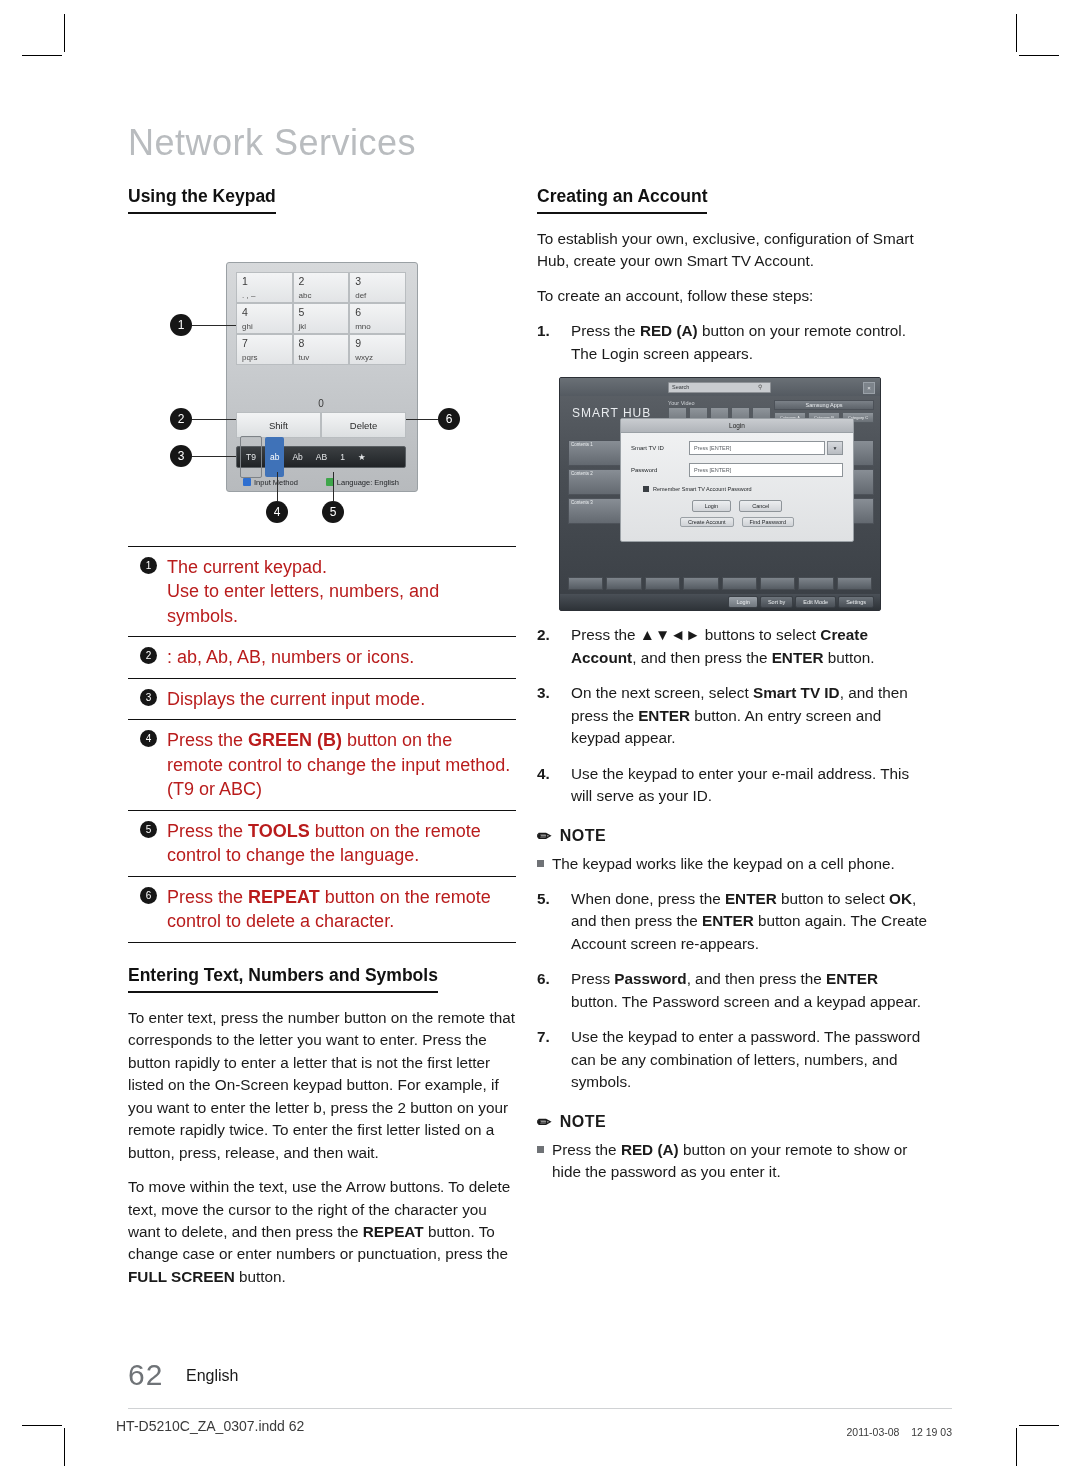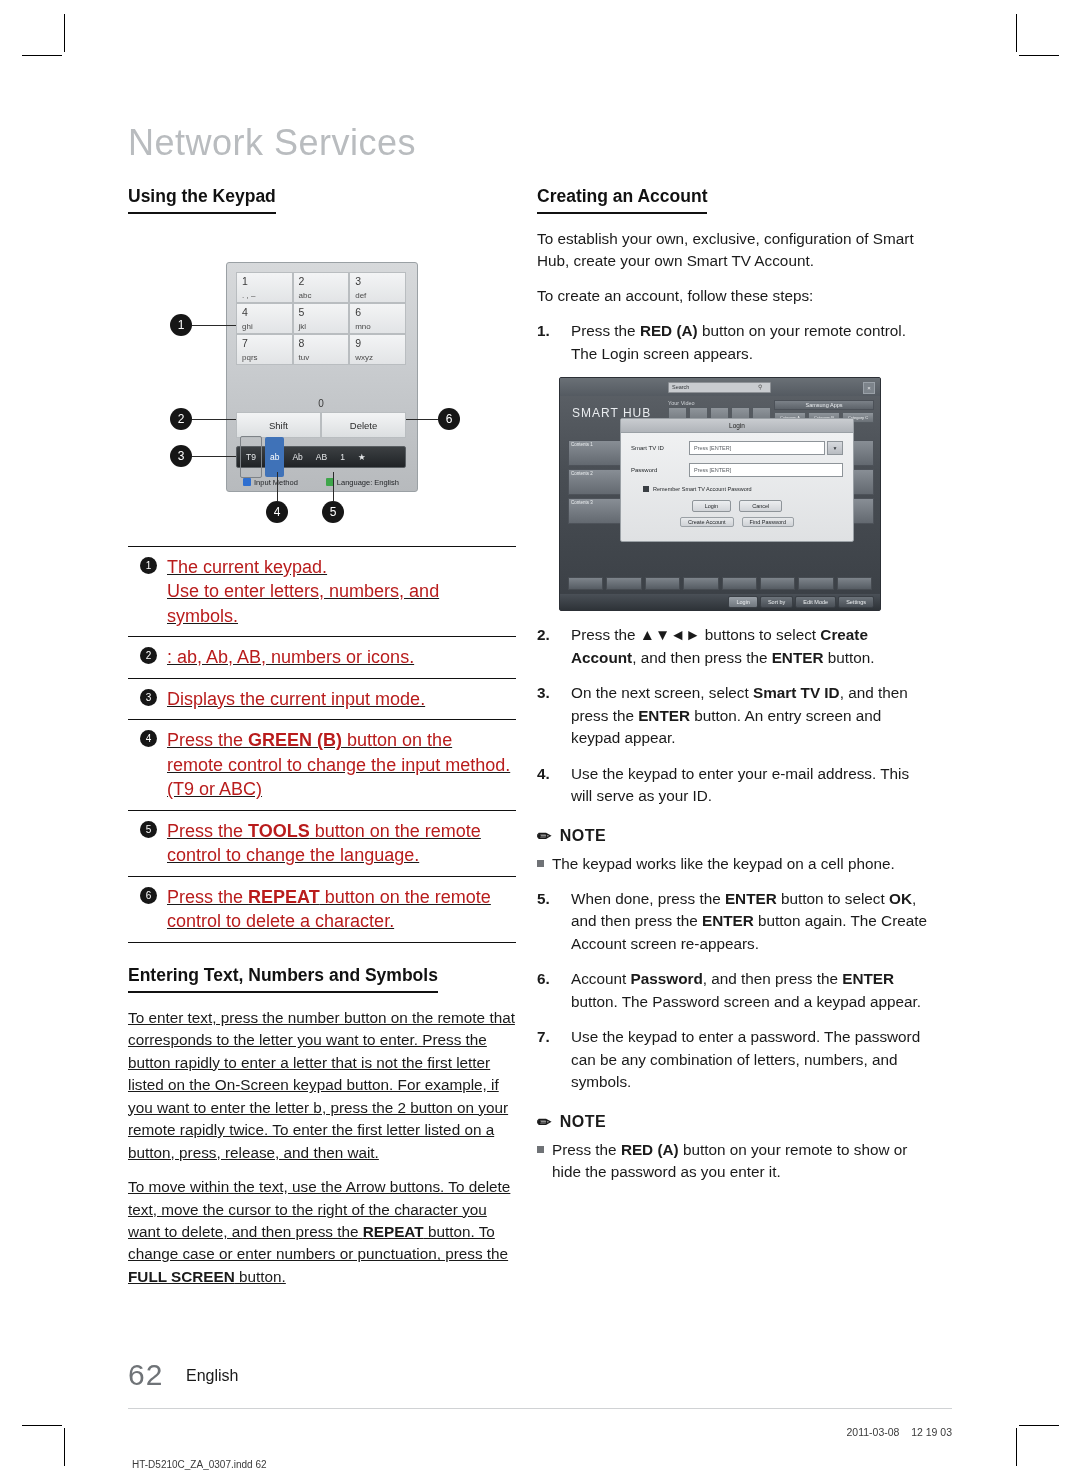--- a/index.html
+++ b/index.html
@@ -18,21 +18,21 @@
   .crop.v{width:1px;}
   .crop.h{height:1px;}
 
   .chapter-title{
     position:absolute;left:128px;top:122px;
     font-size:36px;font-weight:300;color:#b9bcbf;
     letter-spacing:0.5px;
     font-family:"Liberation Sans", sans-serif;
   }
 
-  .col-left{position:absolute;left:128px;top:186px;width:388px;text-decoration:underline;}
+  .col-left{position:absolute;left:128px;top:186px;width:388px;}
   .col-right{position:absolute;left:537px;top:186px;width:390px;}
 
   h2.section{
     font-size:17.5px;font-weight:bold;color:#111;
     margin:0 0 4px 0;padding:0 0 5px 0;
     display:inline-block;
     border-bottom:2px solid #111;
   }
   .para{
     font-size:15.3px;line-height:1.47;color:#1a1a1a;
@@ -236,21 +236,21 @@
 
   
   .pagenum{
     position:absolute;left:128px;top:1358px;
     font-size:30px;font-weight:300;color:#6f7377;letter-spacing:1px;
   }
   .pagelang{
     position:absolute;left:186px;top:1367px;font-size:16px;color:#1a1a1a;
   }
   .footer-rule{position:absolute;left:128px;top:1408px;width:824px;height:1px;background:#d0d2d4;}
-  .footer-left{position:absolute;left:132px;top:1418px;font-size:10px;color:#3a3a3a;margin-top:41px;}
+  .footer-left{position:absolute;left:116px;top:1418px;font-size:14px;color:#3a3a3a;}
   .footer-right{position:absolute;right:128px;top:1418px;font-size:10.5px;color:#3a3a3a;margin-top:8px;}
 </style>
 </head>
 <body>
 
 <div class="page">
 
   <div class="crop v" style="left:64px;top:14px;height:38px;"></div>
   <div class="crop h" style="left:22px;top:55px;width:40px;"></div>
   <div class="crop v" style="left:1016px;top:14px;height:38px;"></div>
@@ -509,21 +509,21 @@
       <span>The keypad works like the keypad on a cell phone.</span>
     </div>
 
     <div class="step">
       <div class="n">5.</div>
       <div class="t"><span>When done, press the </span><span class="b">ENTER</span><span> button to select </span><span class="b">OK</span><span>, and then press the </span><span class="b">ENTER</span><span> button again. The Create Account screen re-appears.</span></div>
     </div>
 
     <div class="step">
       <div class="n">6.</div>
-      <div class="t"><span>Account </span><span class="b">Password</span><span>, and then press the </span><span class="b">ENTER</span><span> button. The Password screen and a keypad appear.</span></div>
+      <div class="t"><span>Press </span><span class="b">Password</span><span>, and then press the </span><span class="b">ENTER</span><span> button. The Password screen and a keypad appear.</span></div>
     </div>
 
     <div class="step">
       <div class="n">7.</div>
       <div class="t">Use the keypad to enter a password. The password can be any combination of letters, numbers, and symbols.</div>
     </div>
 
     <div class="note-head">
       <span class="pen">✏</span>
       <span>NOTE</span>

